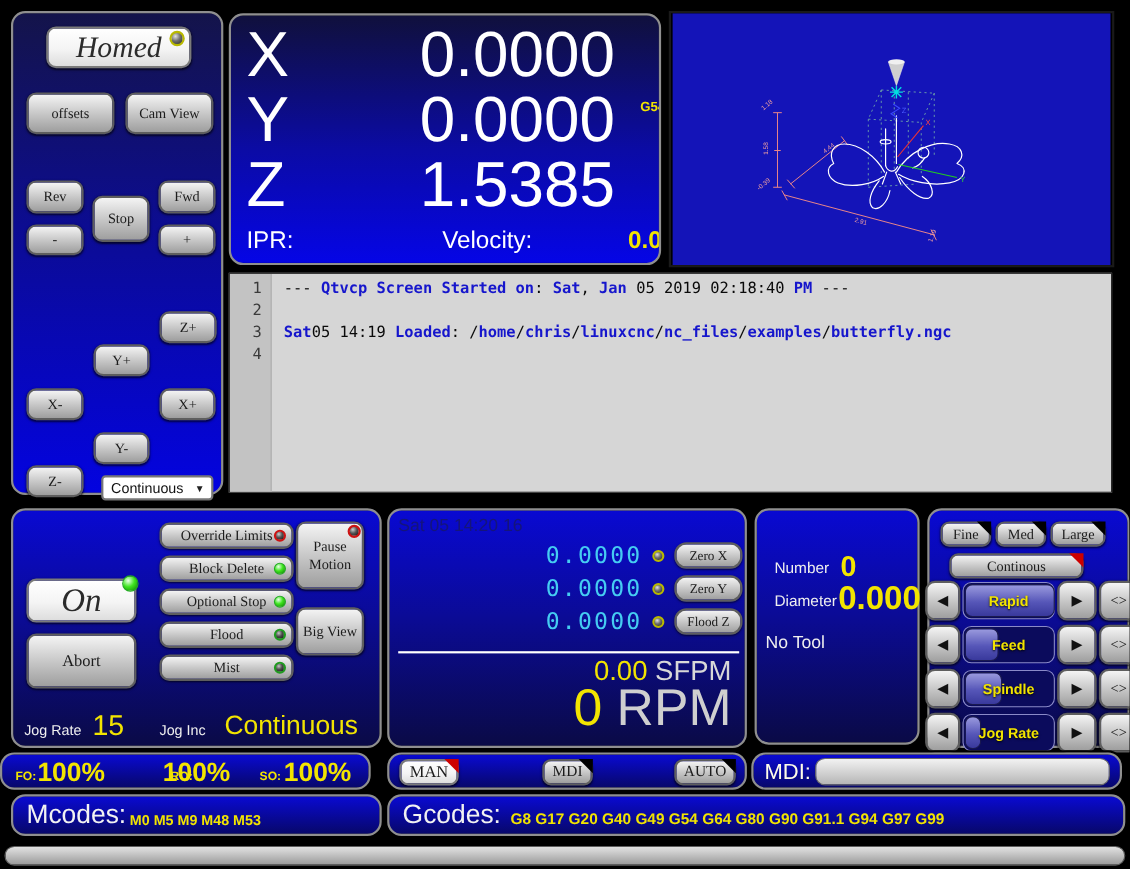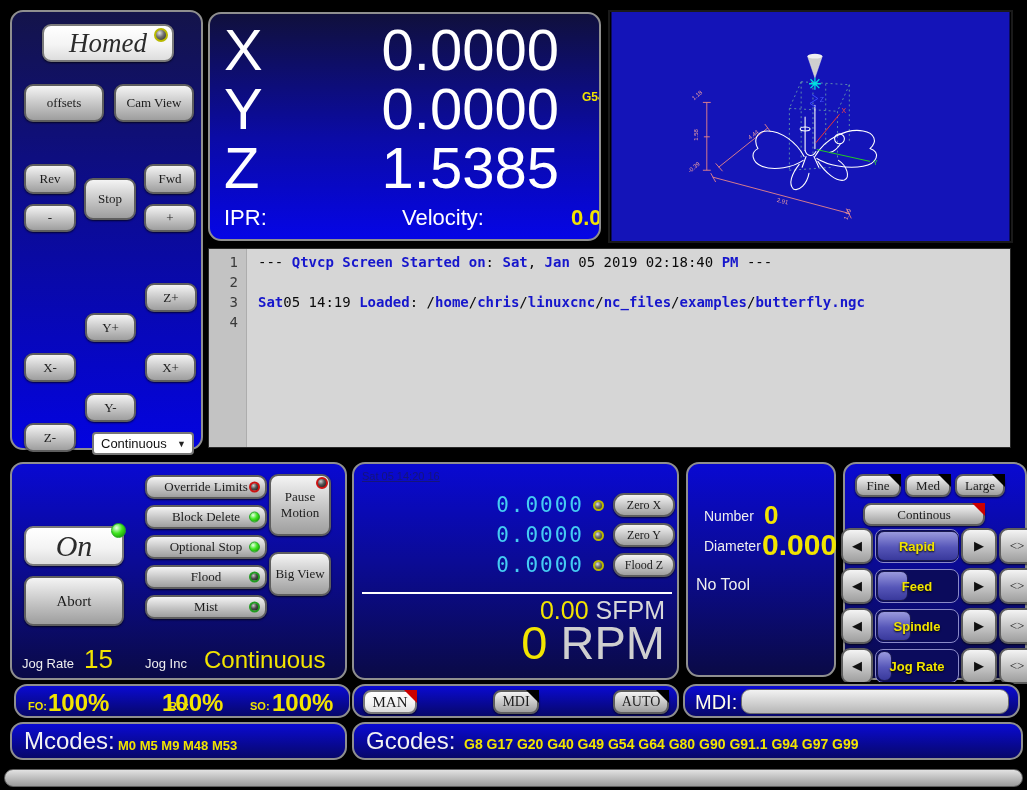--- a/index.html
+++ b/index.html
@@ -209,21 +209,21 @@
       <span class="led led-red-off corner-led" style="right:1px;top:1px;width:12px;height:12px;"></span>
     </button>
     <button class="btn" style="left:257px;top:88px;width:62px;height:44px;font-size:13px;line-height:16px;">Big View</button>
     <span class="wlabel" style="position:absolute;left:10px;top:192px;font-size:13px;">Jog Rate</span>
     <span class="yellow" style="position:absolute;left:72px;top:180px;font-size:26px;">15</span>
     <span class="wlabel" style="position:absolute;left:133px;top:192px;font-size:13px;">Jog Inc</span>
     <span class="yellow" style="position:absolute;left:192px;top:182px;font-size:24px;">Continuous</span>
   </div>
 
   <div class="panel panel-dn" style="left:352px;top:462px;width:327px;height:218px;">
-    <span style="position:absolute;left:8px;top:6px;font-size:11px;color:#15157a;text-decoration:underline;">Sat 05 14:20 16</span>
+    <span style="position:absolute;left:8px;top:6px;font-size:16px;color:#15157a;">Sat 05 14:20 16</span>
     <div id="offset-rows">
         <div class="offset-row" style="top: 28px;">
           <span class="offset-val">0.0000</span>
           <span class="led led-yellow-off"></span>
           <button class="btn zero-btn">Zero X</button>
         </div>
         <div class="offset-row" style="top: 58px;">
           <span class="offset-val">0.0000</span>
           <span class="led led-yellow-off"></span>
           <button class="btn zero-btn">Zero Y</button>
@@ -291,21 +291,21 @@
           <div class="groove">
             <div class="handle" style="width: 18%;"></div>
             <span class="groove-label">Jog Rate</span>
           </div>
           <button class="btn arrow-btn right">▶</button>
           <button class="btn swap-btn">&lt;&gt;</button>
         </div>
       </div>
   </div>
 
-  <div class="panel panel-strip" style="left:14px;top:684px;width:337px;height:34px;">
+  <div class="panel panel-strip" style="left:0;top:684px;width:337px;height:34px;">
     <span class="yellow" style="position:absolute;left:12px;top:14px;font-size:11px;font-weight:bold;">FO:</span>
     <span class="yellow" style="position:absolute;left:32px;top:3px;font-size:24px;font-weight:bold;">100%</span>
     <span class="yellow" style="position:absolute;left:124px;top:14px;font-size:11px;font-weight:bold;margin-left:29px;">RO:</span>
     <span class="yellow" style="position:absolute;left:146px;top:3px;font-size:24px;font-weight:bold;">100%</span>
     <span class="yellow" style="position:absolute;left:234px;top:14px;font-size:11px;font-weight:bold;">SO:</span>
     <span class="yellow" style="position:absolute;left:256px;top:3px;font-size:24px;font-weight:bold;">100%</span>
   </div>
 
   <div class="panel panel-strip" style="left:352px;top:684px;width:327px;height:34px;">
     <button class="btn btn-white notch-r" style="left:9px;top:4px;width:54px;height:24px;font-size:15px;border-radius:8px;">MAN</button>

